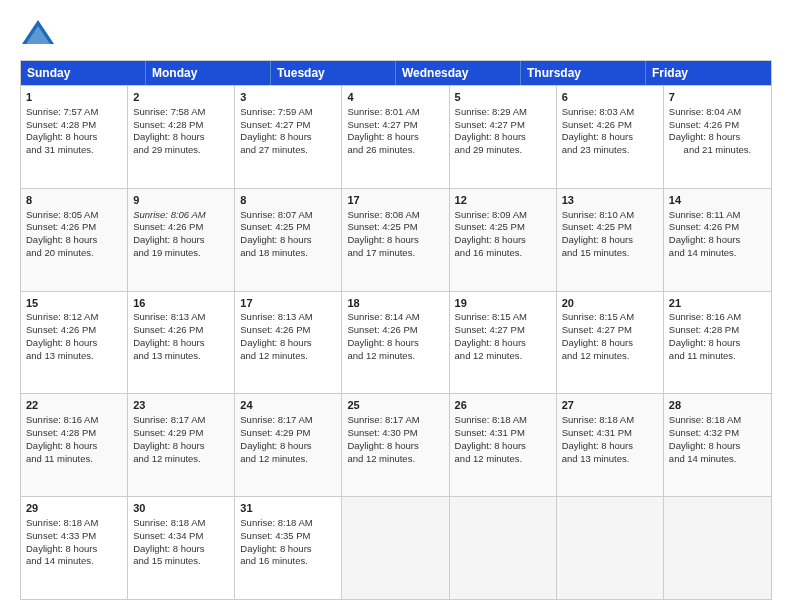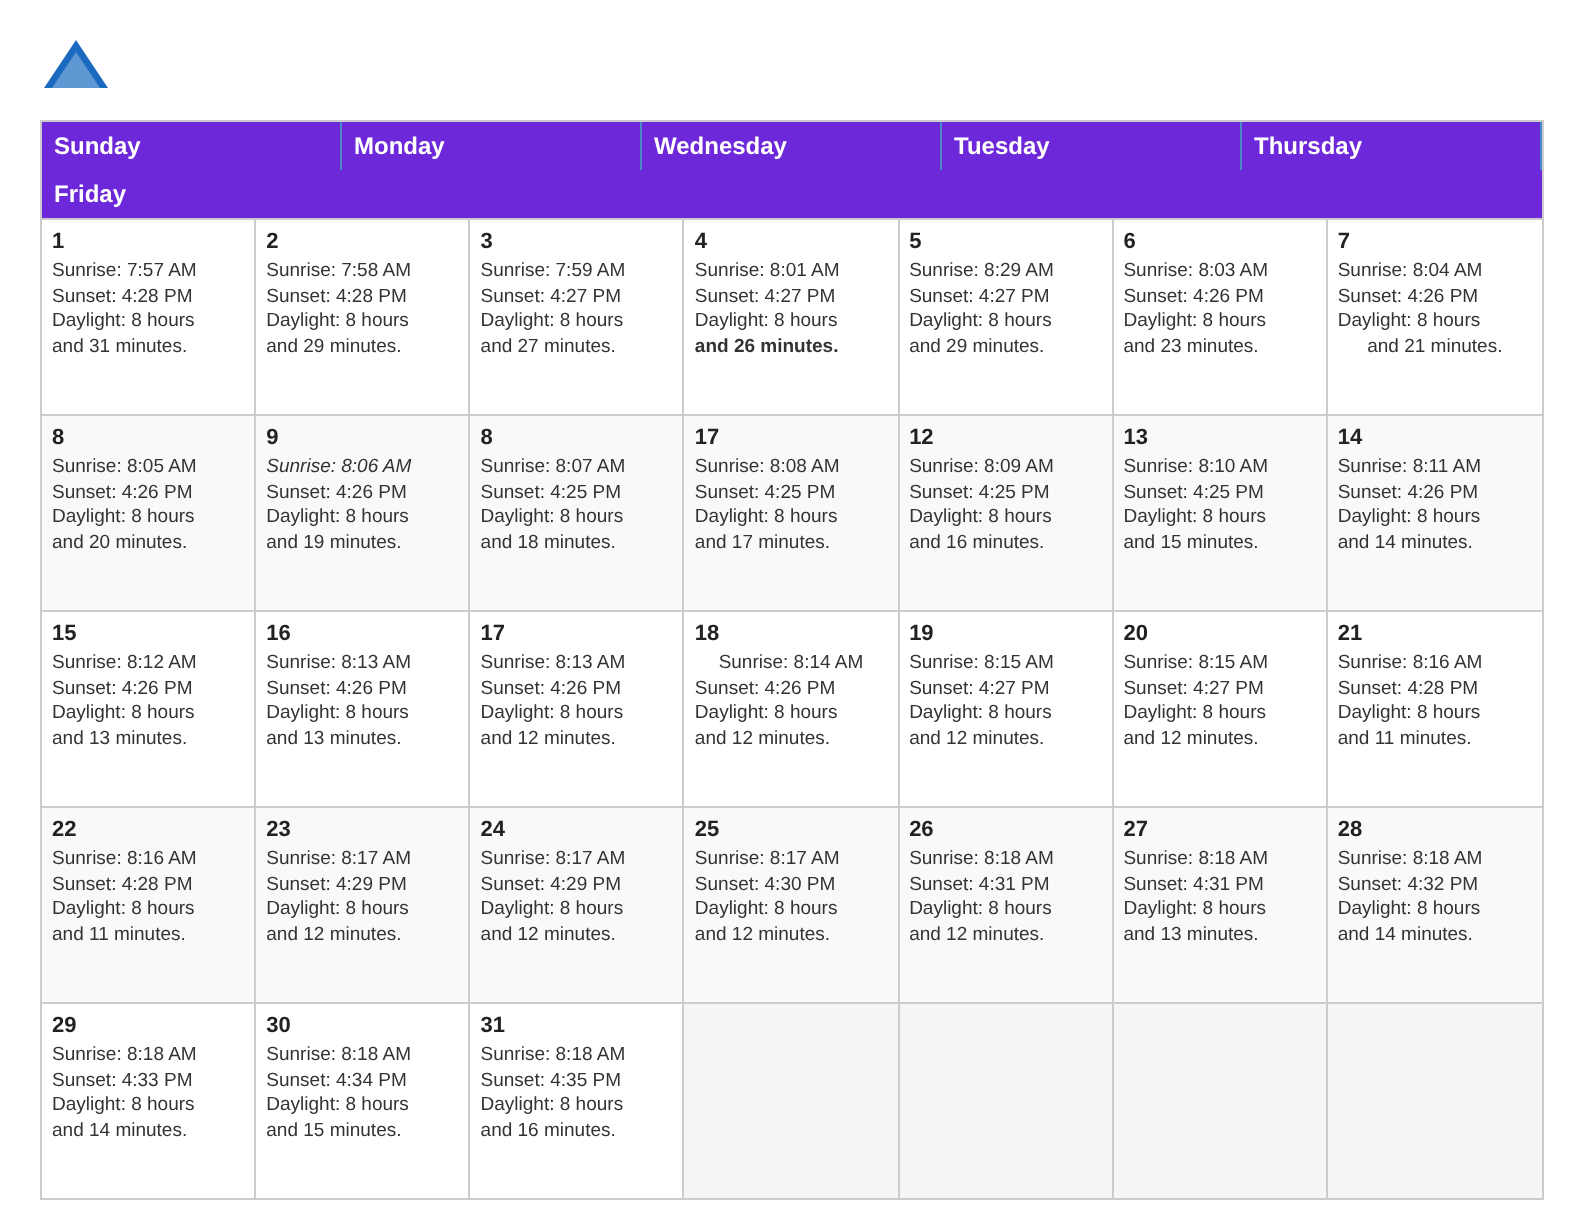--- a/index.html
+++ b/index.html
@@ -62,22 +62,22 @@
       margin-top: 2px;
     }
     .calendar {
       flex: 1;
       display: flex;
       flex-direction: column;
       border: 1px solid #ccc;
     }
     .cal-header {
       display: grid;
-      grid-template-columns: repeat(5, 1fr);
-      background: #6d28d9;
+      grid-template-columns: repeat(6, 1fr);
+      background: #1d4ed8;
     }
     .cal-header-cell {
       color: #fff;
       font-size: 12px;
       font-weight: bold;
       padding: 5px 6px;
       text-align: left;
       border-right: 1px solid #4a88c8;
     }
     .cal-header-cell:last-child { border-right: none; }
@@ -129,22 +129,22 @@
     <div class="title-block">
       <div class="month-title"></div>
       <div class="location"></div>
     </div>
   </div>
 
   <div class="calendar">
     <div class="cal-header">
     <div class="cal-header-cell">Sunday</div>
         <div class="cal-header-cell">Monday</div>
+        <div class="cal-header-cell">Tuesday</div>
         <div class="cal-header-cell">Wednesday</div>
-        <div class="cal-header-cell">Tuesday</div>
         <div class="cal-header-cell">Thursday</div>
         <div class="cal-header-cell">Friday</div>
       </div>
     <div class="cal-body">
     <div class="cal-row">
           <div class="cal-cell">
             <span class="day-num">1</span>
             <span style="display: block;">Sunrise: 7:57 AM</span>
             <span style="display: block;">Sunset: 4:28 PM</span>
             <span style="display: block;">Daylight: 8 hours</span>
@@ -162,21 +162,21 @@
             <span style="display: block;">Sunrise: 7:59 AM</span>
             <span style="display: block;">Sunset: 4:27 PM</span>
             <span style="display: block;">Daylight: 8 hours</span>
             <span style="display: block;">and 27 minutes.</span>
           </div>
           <div class="cal-cell">
             <span class="day-num">4</span>
             <span style="display: block;">Sunrise: 8:01 AM</span>
             <span style="display: block;">Sunset: 4:27 PM</span>
             <span style="display: block;">Daylight: 8 hours</span>
-            <span style="display: block; font-weight: bold;">and 26 minutes.</span>
+            <span style="display: block;">and 26 minutes.</span>
           </div>
           <div class="cal-cell">
             <span class="day-num">5</span>
             <span style="display: block;">Sunrise: 8:29 AM</span>
             <span style="display: block;">Sunset: 4:27 PM</span>
             <span style="display: block;">Daylight: 8 hours</span>
             <span style="display: block;">and 29 minutes.</span>
           </div>
           <div class="cal-cell">
             <span class="day-num">6</span>
@@ -261,21 +261,21 @@
           </div>
           <div class="cal-cell">
             <span class="day-num">17</span>
             <span style="display: block;">Sunrise: 8:13 AM</span>
             <span style="display: block;">Sunset: 4:26 PM</span>
             <span style="display: block;">Daylight: 8 hours</span>
             <span style="display: block;">and 12 minutes.</span>
           </div>
           <div class="cal-cell">
             <span class="day-num">18</span>
-            <span style="display: block; text-align: center;">Sunrise: 8:14 AM</span>
+            <span style="display: block;">Sunrise: 8:14 AM</span>
             <span style="display: block;">Sunset: 4:26 PM</span>
             <span style="display: block;">Daylight: 8 hours</span>
             <span style="display: block;">and 12 minutes.</span>
           </div>
           <div class="cal-cell">
             <span class="day-num">19</span>
             <span style="display: block;">Sunrise: 8:15 AM</span>
             <span style="display: block;">Sunset: 4:27 PM</span>
             <span style="display: block;">Daylight: 8 hours</span>
             <span style="display: block;">and 12 minutes.</span>

